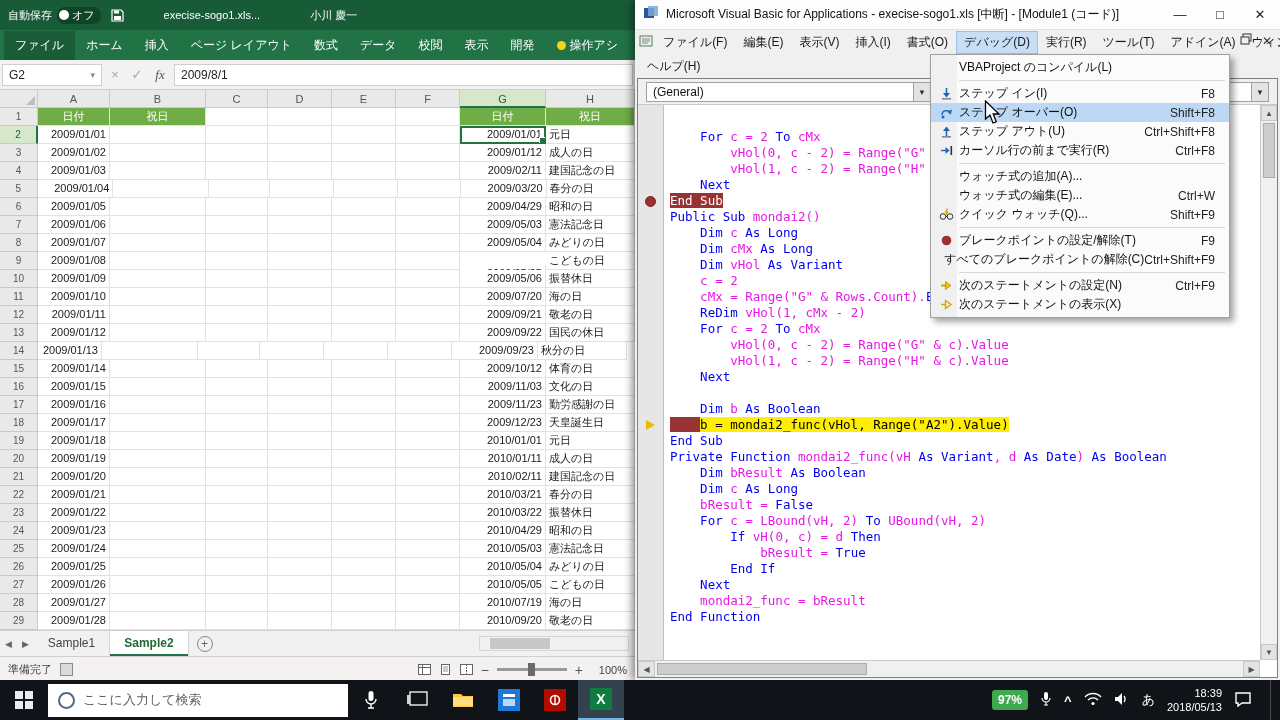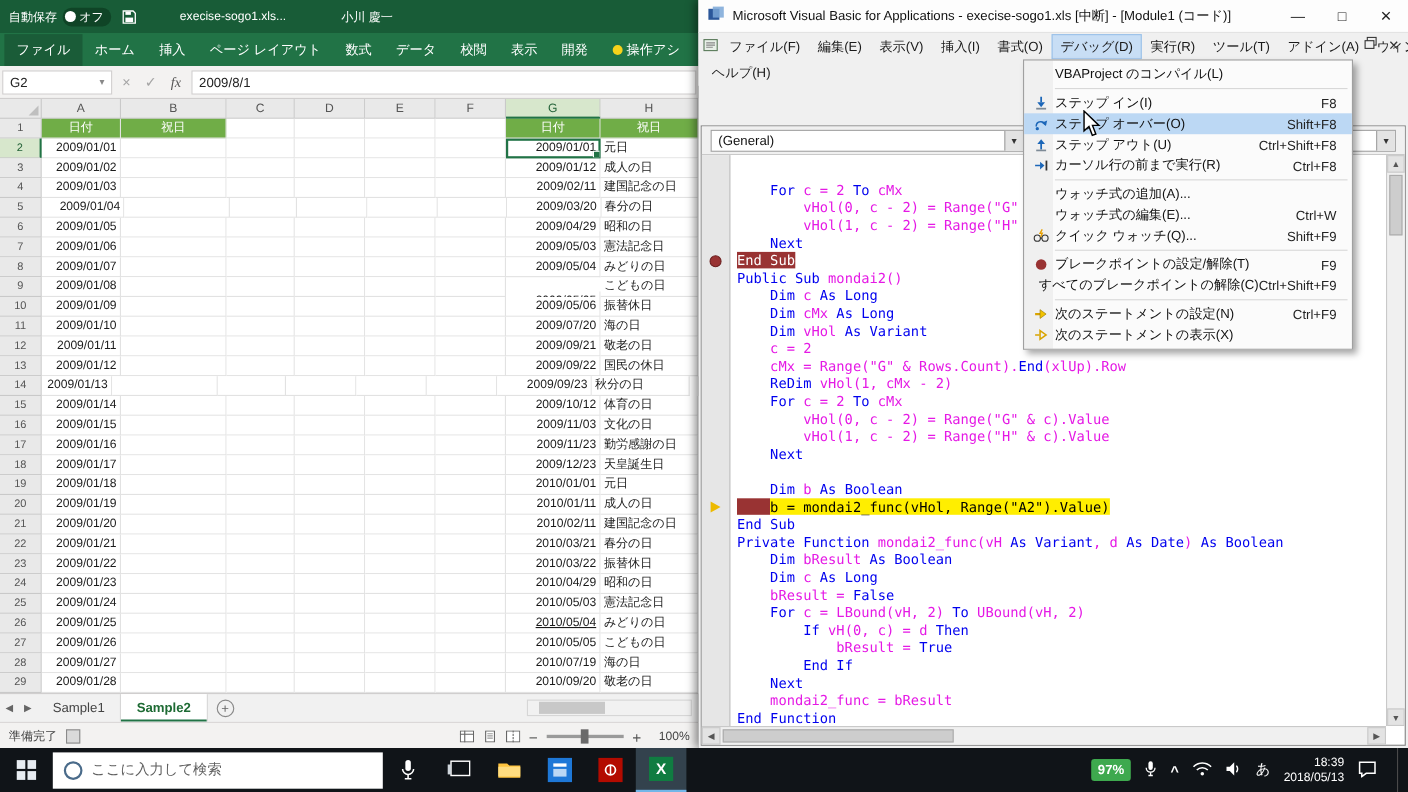--- a/index.html
+++ b/index.html
@@ -60,21 +60,21 @@
   .vba{left:635px;width:645px;background:#F0F0F0;box-shadow:-3px 0 8px rgba(0,0,0,.45);}
   .vb-titlebar{height:30px;background:#FDFDFD;display:flex;align-items:center;font-size:12px;color:#111;padding-left:8px;gap:7px;border-bottom:1px solid #E3E3E3;}
   .vb-title{white-space:nowrap;overflow:hidden;}
   .vb-caption-btns{margin-left:auto;display:flex;height:100%;}
   .capbtn{width:40px;display:flex;align-items:center;justify-content:center;font-size:13px;color:#222;}
   .vb-menurow{height:24px;display:flex;align-items:center;font-size:12px;color:#1a1a1a;padding-left:4px;position:relative;background:#F0F0F0;}
   .vb-menuitem{padding:3px 8px;white-space:nowrap;}
   .vb-menuitem.open{background:#C8DEF5;border:1px solid #9AC1E8;padding:2px 7px;}
   .moduleicon{margin-right:2px;}
   .mdi-btns{position:absolute;right:8px;top:3px;display:flex;gap:10px;align-items:center;}
-  .vb-codewin{position:absolute;top:78px;left:2px;right:2px;bottom:2px;border:1px solid #808080;background:#fff;margin-top:36px;}
+  .vb-codewin{position:absolute;top:78px;left:2px;right:2px;bottom:2px;border:1px solid #808080;background:#fff;}
   .vb-comborow{position:absolute;top:0;left:0;right:0;height:26px;background:#F0F0F0;border-bottom:1px solid #C9C9C9;display:flex;align-items:center;gap:10px;padding:0 8px;}
   .combo{height:20px;background:#fff;border:1px solid #A0A0A0;display:flex;align-items:center;font-size:12px;color:#111;}
   .combo .clabel{padding:0 6px;flex:1;}
   .combo .carrow{width:17px;height:100%;background:#E3E3E3;border-left:1px solid #A0A0A0;text-align:center;font-size:8px;line-height:19px;color:#333;}
   .combo-left{width:285px;}
   .combo-right{flex:1;}
   .vb-code{position:absolute;top:26px;left:0;right:17px;bottom:17px;overflow:hidden;display:flex;background:#fff;}
   .vb-margin{width:26px;background:#E6E6E6;border-right:1px solid #C0C0C0;padding-top:24px;}
   .vb-mcell{height:16px;display:flex;align-items:center;justify-content:center;}
   .bp-dot{width:11px;height:11px;border-radius:50%;background:#993333;border:1px solid #6e2222;}
@@ -472,21 +472,21 @@
         <div class="xl-cell" style="width: 89px;">憲法記念日</div>
       </div>
       <div class="xl-row">
         <div class="xl-rowhead">26</div>
         <div class="xl-cell num" style="width: 72px;">2009/01/25</div>
         <div class="xl-cell" style="width: 96px;"></div>
         <div class="xl-cell" style="width: 62px;"></div>
         <div class="xl-cell" style="width: 64px;"></div>
         <div class="xl-cell" style="width: 64px;"></div>
         <div class="xl-cell" style="width: 64px;"></div>
-        <div class="xl-cell num" style="width: 86px; text-decoration: underline;">2010/05/04</div>
+        <div class="xl-cell num" style="width: 86px;">2010/05/04</div>
         <div class="xl-cell" style="width: 89px;">みどりの日</div>
       </div>
       <div class="xl-row">
         <div class="xl-rowhead">27</div>
         <div class="xl-cell num" style="width: 72px;">2009/01/26</div>
         <div class="xl-cell" style="width: 96px;"></div>
         <div class="xl-cell" style="width: 62px;"></div>
         <div class="xl-cell" style="width: 64px;"></div>
         <div class="xl-cell" style="width: 64px;"></div>
         <div class="xl-cell" style="width: 64px;"></div>

